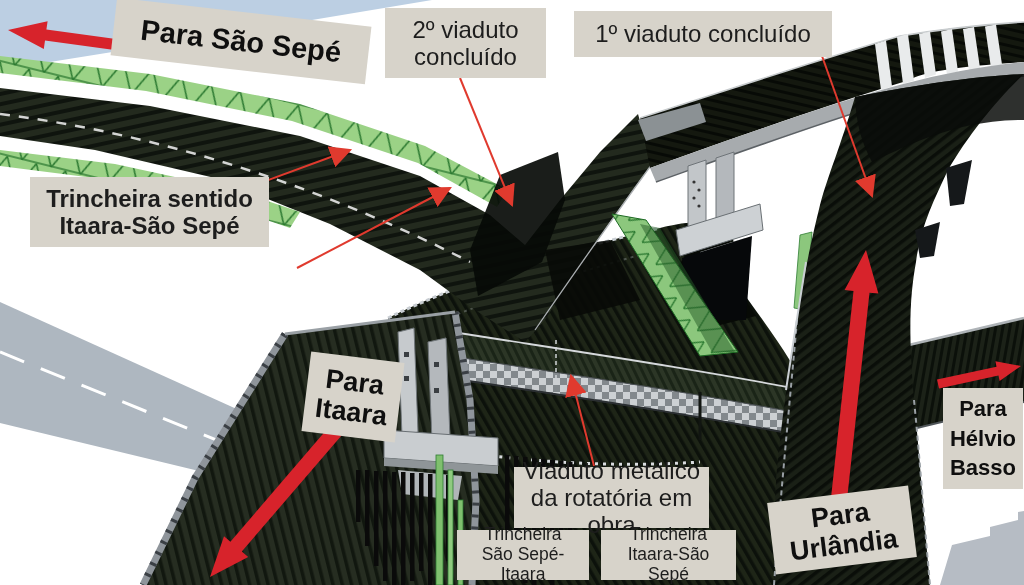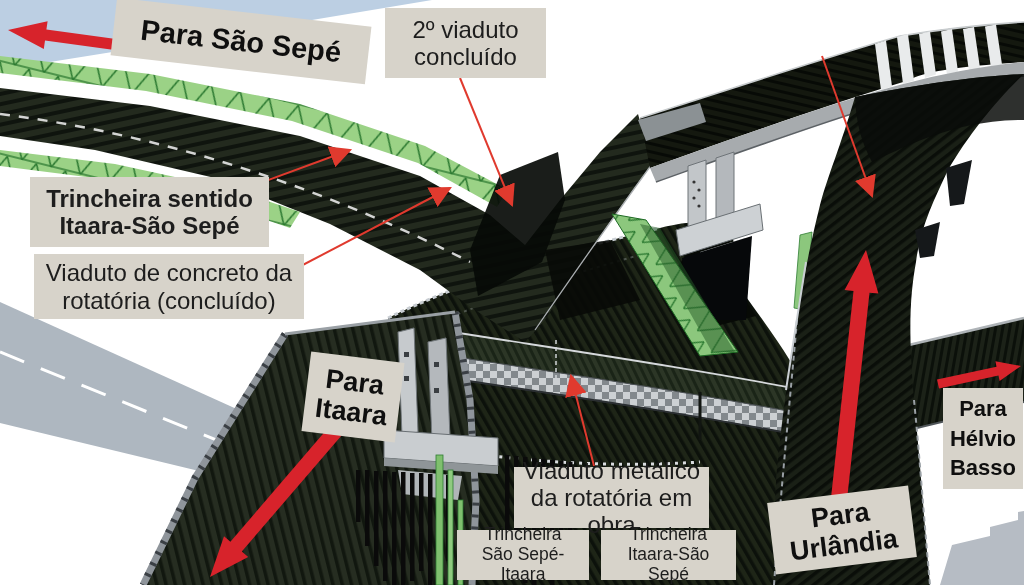--- a/index.html
+++ b/index.html
@@ -233,24 +233,23 @@
     <polygon points="8,30 47.6,21.2 46.4,29.6 170.7,46.5 169.3,57.5 45,40.6 43.8,49"></polygon>
     <polygon points="210,577 248.2,557 241.8,551.5 343.7,432.9 332.3,423.1 230.4,541.7 224,536.2"></polygon>
     <polygon points="866,250 878.4,293.6 869.5,292.7 846,508.9 830,507.1 853.5,290.9 844.6,290"></polygon>
     <polygon points="1021,366 999.6,380.9 998.5,375.5 939,388.4 937,379.6 996.5,366.7 995.4,361.3"></polygon>
   </g>
 </svg>
 
 <div class="lbl bold" id="l-sao-sepe">Para São Sepé</div>
 <div class="lbl" id="l-viaduto2">2º viaduto
 concluído</div>
+<div class="lbl" id="l-viaduto1">1º viaduto concluído</div>
 <div class="lbl" id="l-trincheira-sentido">Trincheira sentido
 Itaara-São Sepé</div>
-<div class="lbl" id="l-viaduto-concreto">Viaduto de concreto da
-rotatória (concluído)</div>
 <div class="lbl bold" id="l-itaara">Para
 Itaara</div>
 <div class="lbl" id="l-metalico">Viaduto metálico
 da rotatória em obra</div>
 <div class="lbl" id="l-tr-ss-it">Trincheira
 São Sepé-Itaara</div>
 <div class="lbl" id="l-tr-it-ss">Trincheira
 Itaara-São Sepé</div>
 <div class="lbl bold" id="l-urlandia">Para
 Urlândia</div>

